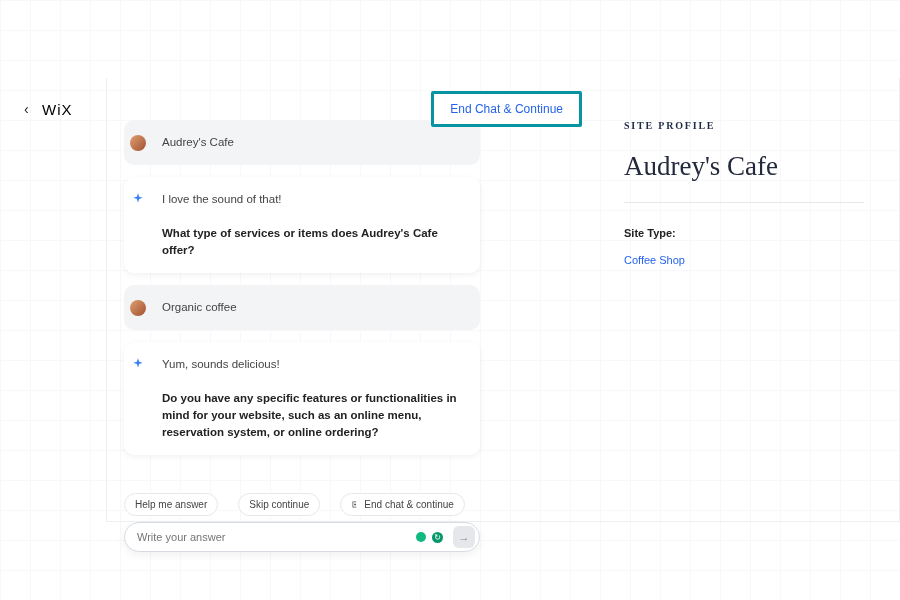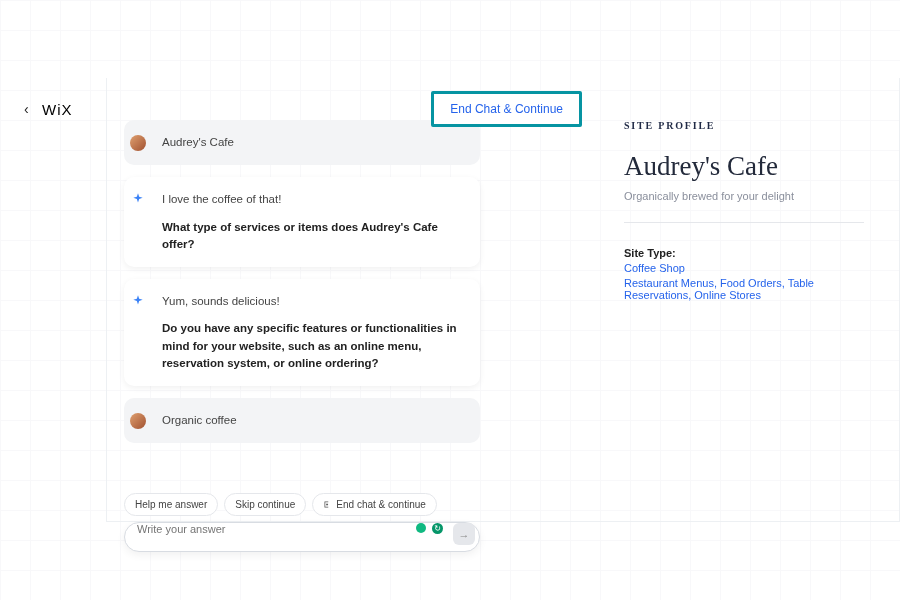--- a/index.html
+++ b/index.html
@@ -15,38 +15,38 @@
 
     .card { border-radius:10px; display:flex; padding:14px 14px 14px 0; gap:10px; }
     .card-ai { background:#fff; box-shadow: 0 2px 6px rgba(0,0,0,.06); }
     .card-user { background:#f3f4f6; }
     .card.cutoff { margin-top:42px; }
     .avatar-slot { width:28px; display:flex; justify-content:center; padding-top:1px; }
     .avatar-user { width:16px; height:16px; border-radius:50%; background:linear-gradient(135deg,#e0a070,#a05030); }
     .spark { width:14px; height:14px; display:block; }
     .card-body { flex:1; font-size:11.5px; line-height:1.5; color:#333; }
     .light { color:#444; font-weight:400; }
-    .bold { font-weight:700; color:#222; margin-top:10px; }
+    .bold { font-weight:700; color:#222; margin-top:16px; }
 
-    .chips { position:absolute; left:124px; bottom:84px; display:flex; gap:6px; z-index:3; }
+    .chips { position:absolute; left:124px; bottom:84px; display:flex; gap:20px; z-index:3; }
     .chip { border:1px solid #e5e7eb; background:#fff; border-radius:14px; padding:5px 10px; font-size:10px; color:#444; display:flex; align-items:center; gap:4px; }
 
-    .composer { position:absolute; left:124px; bottom:48px; width:356px; height:30px; border:1px solid #d8dce2; background:#fff; border-radius:16px; display:flex; align-items:flex-start; padding:0 4px 0 12px; gap:6px; z-index:3; box-shadow:0 3px 8px rgba(0,0,0,.06); }
+    .composer { position:absolute; left:124px; bottom:48px; width:356px; height:30px; border:1px solid #d8dce2; background:#fff; border-radius:16px; display:flex; align-items:center; padding:0 4px 0 12px; gap:6px; z-index:3; box-shadow:0 3px 8px rgba(0,0,0,.06); }
     .composer input { border:none; outline:none; flex:1; font-size:11px; color:#666; background:transparent; }
     .mic-dot { width:10px; height:10px; border-radius:50%; background:#10b981; }
     .refresh-dot { width:11px; height:11px; border-radius:50%; background:#059669; display:flex; align-items:center; justify-content:center; color:#fff; font-size:8px; }
     .send-btn { width:22px; height:22px; border-radius:6px; background:#e5e7eb; display:flex; align-items:center; justify-content:center; color:#888; font-size:11px; margin-left:4px; }
 
     .profile { position:absolute; right:36px; top:120px; width:240px; z-index:3; }
     .profile .kicker { font-size:10px; letter-spacing:.18em; color:#1f2945; font-weight:600;font-family:Liberation Serif, serif; }
     .profile .title { font-family: Georgia, serif; font-size:27px; color:#232a3b; margin-top:20px; }
     .profile .sub { font-size:11px; color:#8a8f9c; margin-top:8px; }
     .profile .divider { height:1px; background:#e5e7eb; margin:20px 0 12px; }
     .meta-label { font-size:11px; font-weight:700; color:#222; margin-top:24px; }
-    .meta-value { font-size:11px; color:#2563eb; margin-top:3px; }
+    .meta-value { font-size:11px; color:#2563eb; margin-top:15px; }
 
     .frame-border { position:absolute; left:106px; right:0; top:78px; bottom:78px; border-left:1px solid #edf0f3; border-right:1px solid #edf0f3; border-bottom:1px solid #edf0f3; pointer-events:none; z-index:1; }
   </style>
 </head>
 <body class="bg-grid">
 
 <div class="frame-border"></div>
 
 <div class="topbar">
   <span class="back-chevron">‹</span>
@@ -62,42 +62,42 @@
     <div class="card-body light">Audrey's Cafe</div>
   </div>
 
   <div class="card card-ai">
     <div class="avatar-slot">
       <svg class="spark" viewBox="0 0 24 24">
           <path d="M12 2l2 6 6 2-6 2-2 6-2-6-6-2 6-2z" fill="#3b82f6"></path>
         </svg>
     </div>
     <div class="card-body">
-      <div class="light">I love the coffee of that!</div>
+      <div class="light">I love the sound of that!</div>
       <div class="bold">What type of services or items does Audrey's Cafe offer?</div>
     </div>
+  </div>
+
+  <div class="card card-user">
+    <div class="avatar-slot">
+        <span class="avatar-user"></span>
+      </div>
+    <div class="card-body light">Organic coffee</div>
   </div>
 
   <div class="card card-ai">
     <div class="avatar-slot">
       <svg class="spark" viewBox="0 0 24 24">
           <path d="M12 2l2 6 6 2-6 2-2 6-2-6-6-2 6-2z" fill="#3b82f6"></path>
         </svg>
     </div>
     <div class="card-body">
       <div class="light">Yum, sounds delicious!</div>
       <div class="bold">Do you have any specific features or functionalities in mind for your website, such as an online menu, reservation system, or online ordering?</div>
     </div>
-  </div>
-
-  <div class="card card-user">
-    <div class="avatar-slot">
-        <span class="avatar-user"></span>
-      </div>
-    <div class="card-body light">Organic coffee</div>
   </div>
 </div>
 
 <div class="chips">
   <span class="chip">Help me answer</span>
   <span class="chip">Skip continue</span>
   <span class="chip">
     <svg width="9" height="9" viewBox="0 0 24 24">
         <path d="M4 4h10v2H6v12h8v2H4z M14 12l-4-4v3H8v2h2v3z" fill="#555"></path>
       </svg>
@@ -108,18 +108,16 @@
 <div class="composer">
   <input type="text" placeholder="Write your answer" style="">
   <span class="mic-dot"></span>
   <span class="refresh-dot">↻</span>
   <span class="send-btn">→</span>
 </div>
 
 <div class="profile">
   <div class="kicker">SITE PROFILE</div>
   <div class="title">Audrey's Cafe</div>
-  <div class="sub">Organically brewed for your delight</div>
   <div class="divider"></div>
   <div class="meta-label">Site Type:</div>
   <div class="meta-value">Coffee Shop</div>
-  <div class="meta-value">Restaurant Menus, Food Orders, Table Reservations, Online Stores</div>
 </div>
 
 </body></html>

